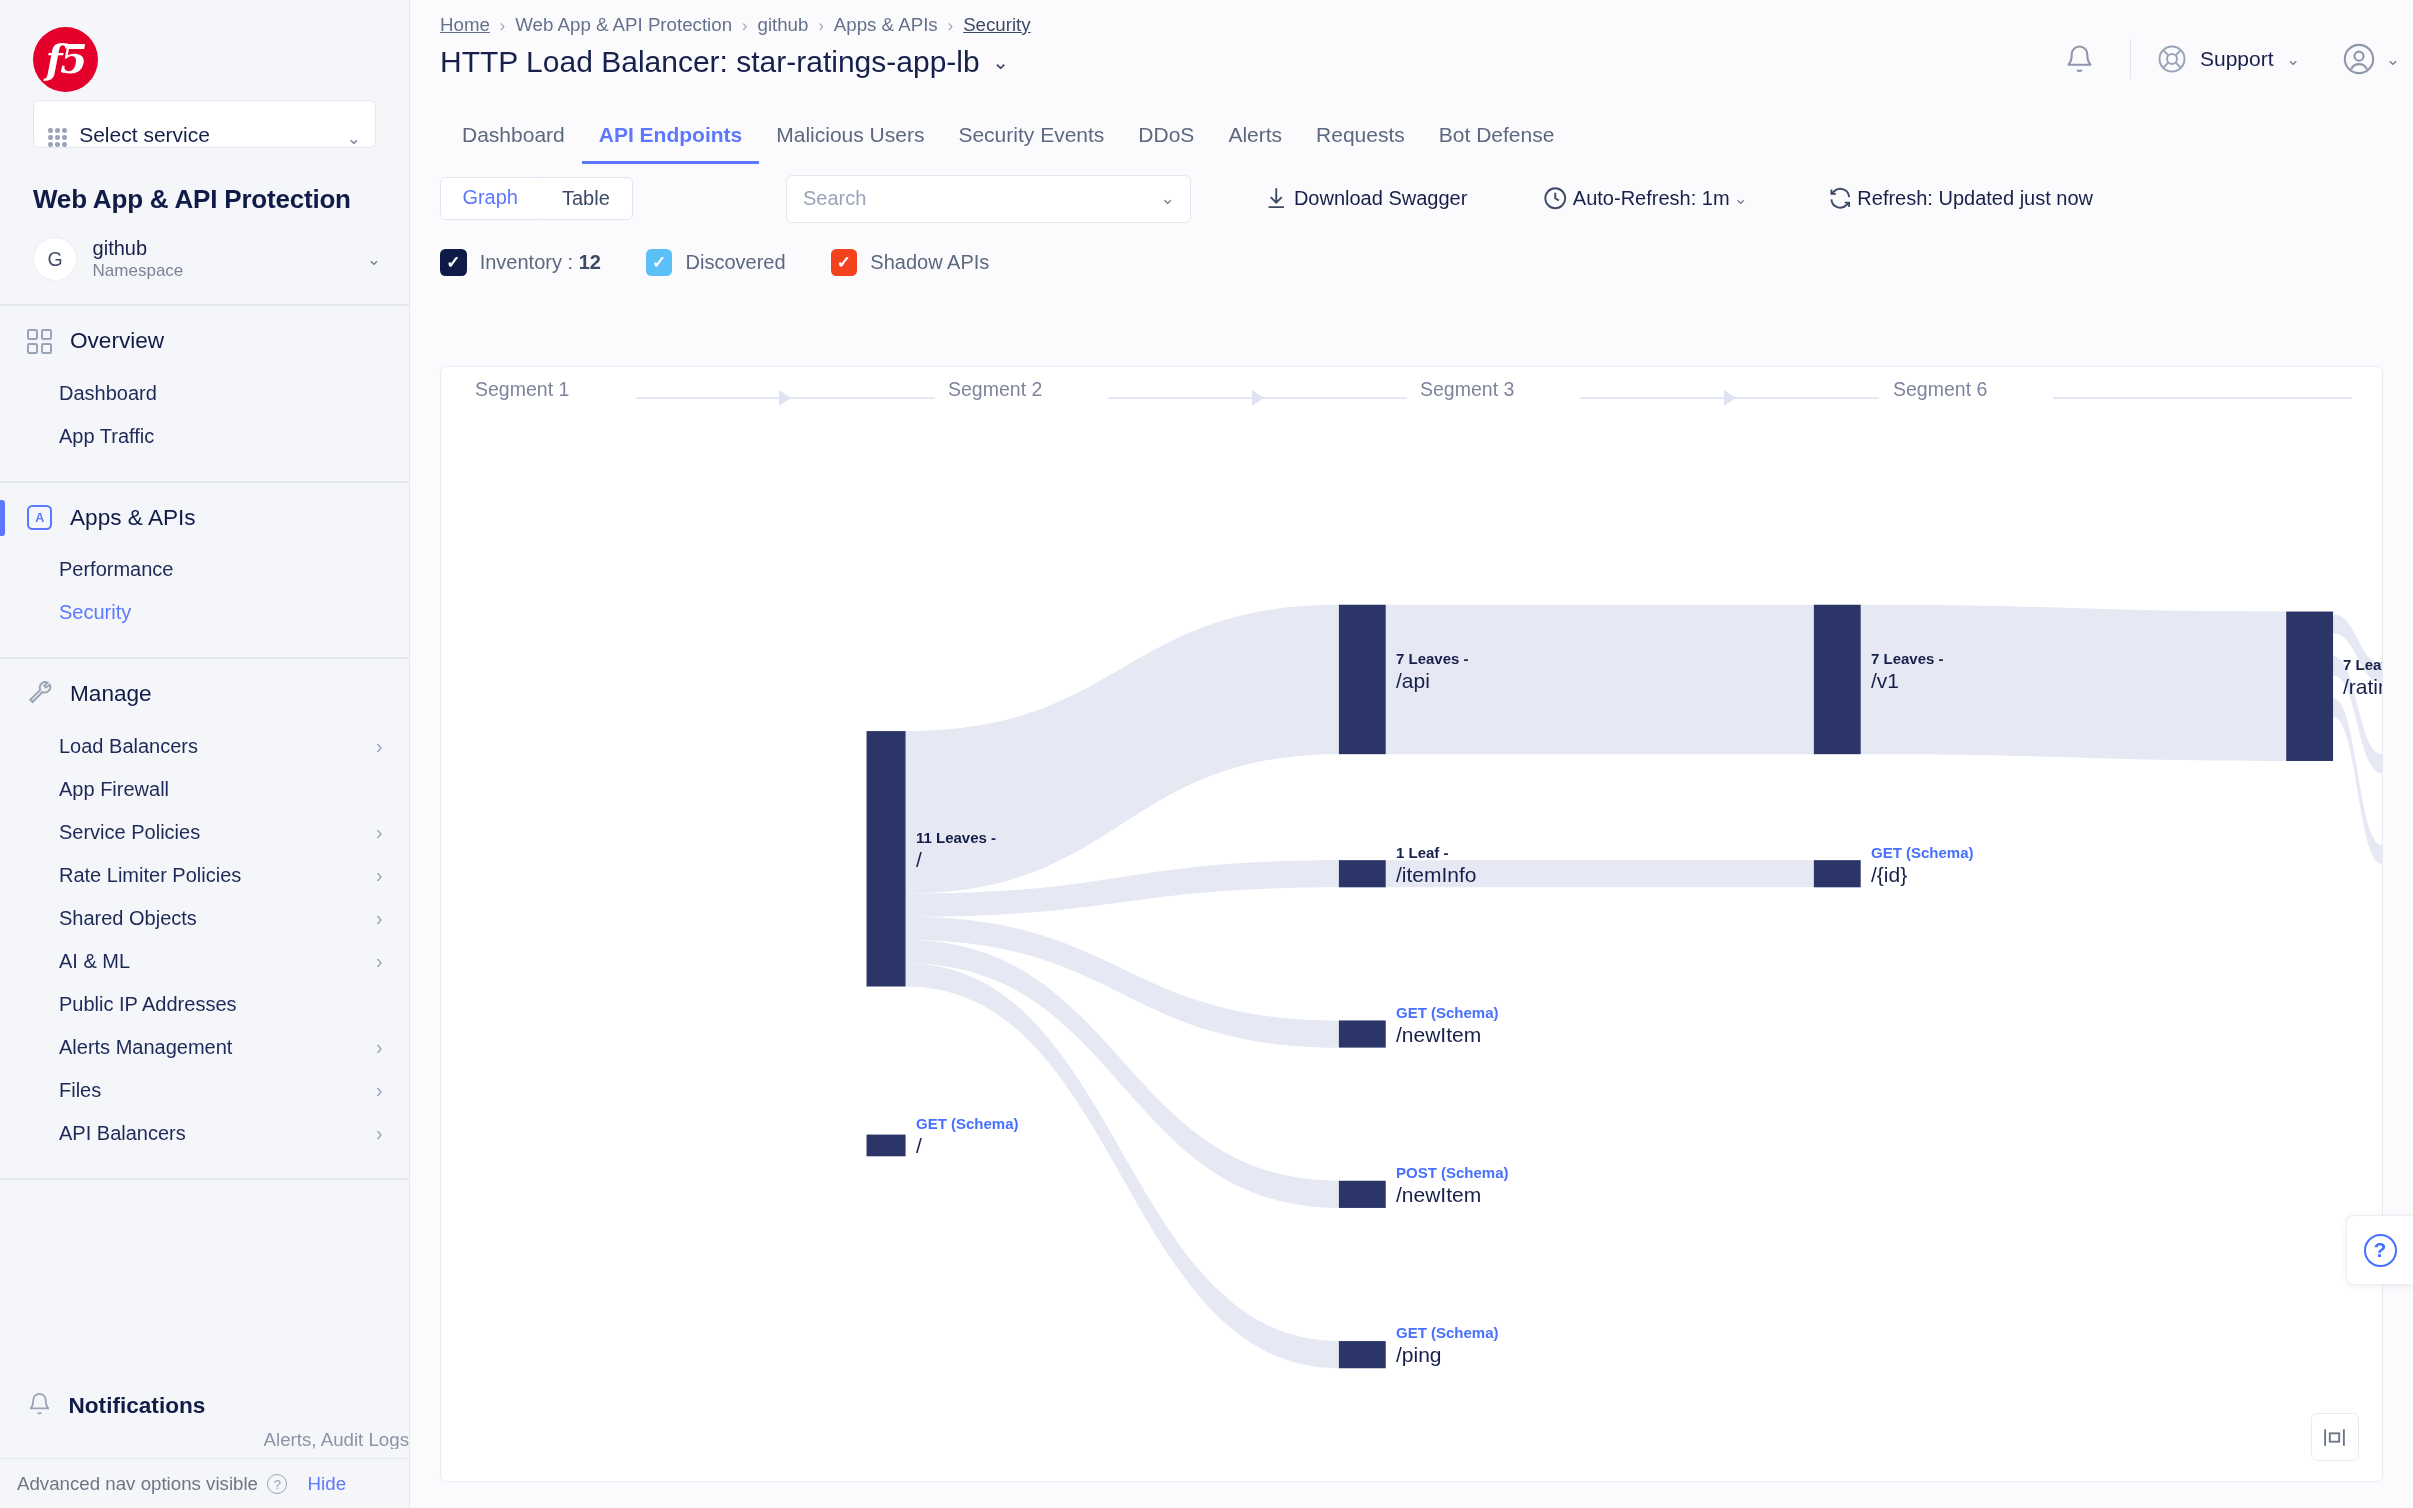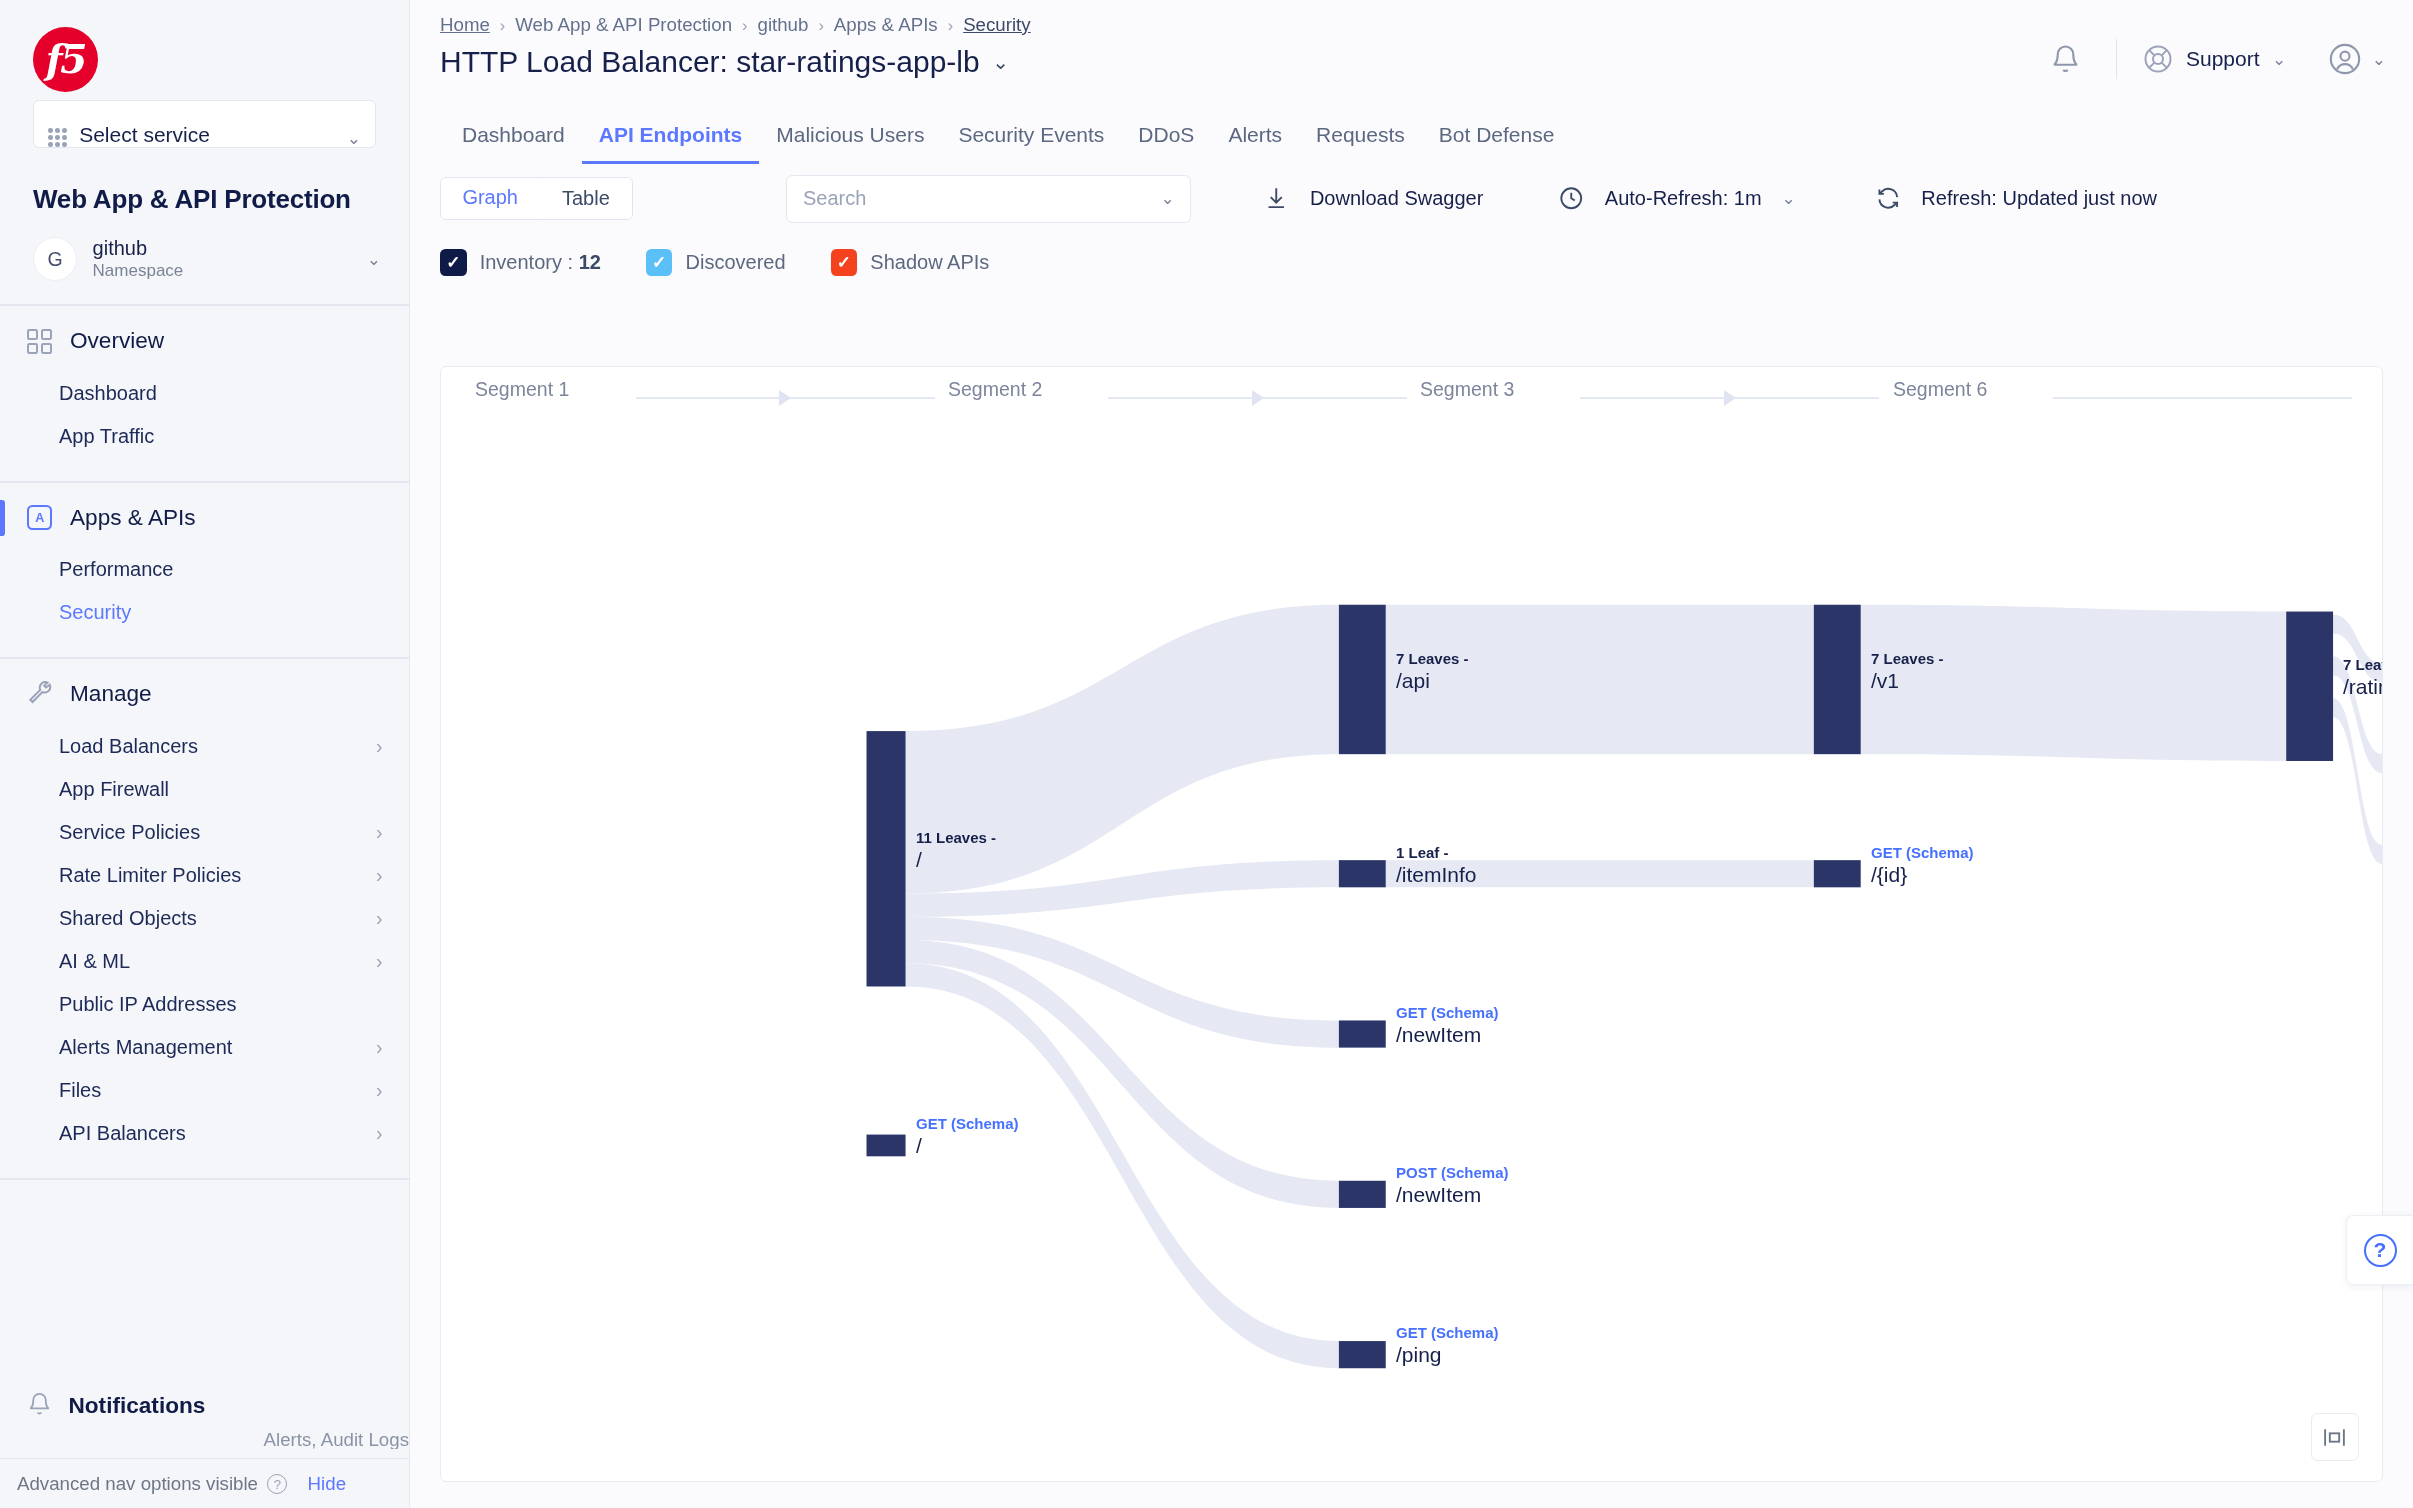--- a/index.html
+++ b/index.html
@@ -105,21 +105,21 @@
     width: 20px; height: 20px; border: 1.6px solid #9aa3b8; border-radius: 50%;
     color: #9aa3b8; font-size: 13.2px; display:flex; align-items:center; justify-content:center;
   }
   .sb-adv .hide { color: #5b78ff; margin-left: 11px; cursor: pointer; }
 
   
   #main { flex: 1; height: 1509px; position: relative; background: #fbfbfd; }
 
   .topbar {
     height: 100px; background: #fbfbfd;
-    display: flex; align-items: flex-start; padding: 14px 27px 0 30px;
+    display: flex; align-items: flex-start; padding: 14px 13px 0 30px;
   }
   .crumbwrap { flex: 1; }
   .crumbs { display: flex; align-items: center; gap: 10px; font-size: 18.7px; color: #64718c;}
   .crumbs a { color: #64718c; text-decoration: none; }
   .crumbs a.link { text-decoration: underline; }
   .crumbs a.cur { color: #3c4a66; text-decoration: underline; }
   .crumb-sep { color: #9aa3b8; font-size: 16.3px; }
   .pagetitle {
     margin-top: 8.6px; font-size: 30px; color: #16204a;
     display: flex; align-items: center; gap: 12.5px; cursor: pointer;
@@ -156,21 +156,21 @@
   .searchbox {
     margin-left: 153px; width: 405px; height: 48px; background: #fff;
     border: 1.6px solid #e4e7ef; border-radius: 6.2px; display: flex; align-items: center;
     padding: 0 15.6px; cursor: text;
   }
   .searchbox input {
     flex: 1; border: none; outline: none; font-size: 20px; color: #3c4a66;
     font-family: "Liberation Sans", sans-serif; background: transparent;
   }
   .searchbox input::placeholder { color: #9aa3b8; }
-  .tbtn { display: flex; align-items: center; gap: 20px; font-size: 20px; color: #16204a; cursor: pointer; }
+  .tbtn { display: flex; align-items: center; gap: 4px; font-size: 20px; color: #16204a; cursor: pointer; }
   .tbtn.dl { margin-left: 72px; }
   .tbtn.ar { margin-left: 75px; }
   .tbtn.rf { margin-left: 79px; }
 
   .filters { height: 59px; padding: 0 30px; display: flex; align-items: center; gap: 0; }
   .fitem { display: flex; align-items: center; gap: 13.2px; cursor: pointer; }
   .fitem + .fitem { margin-left: 45px; }
   .cbx {
     width: 26.5px; height: 26.5px; border-radius: 5.4px;
     display: flex; align-items: center; justify-content: center;

